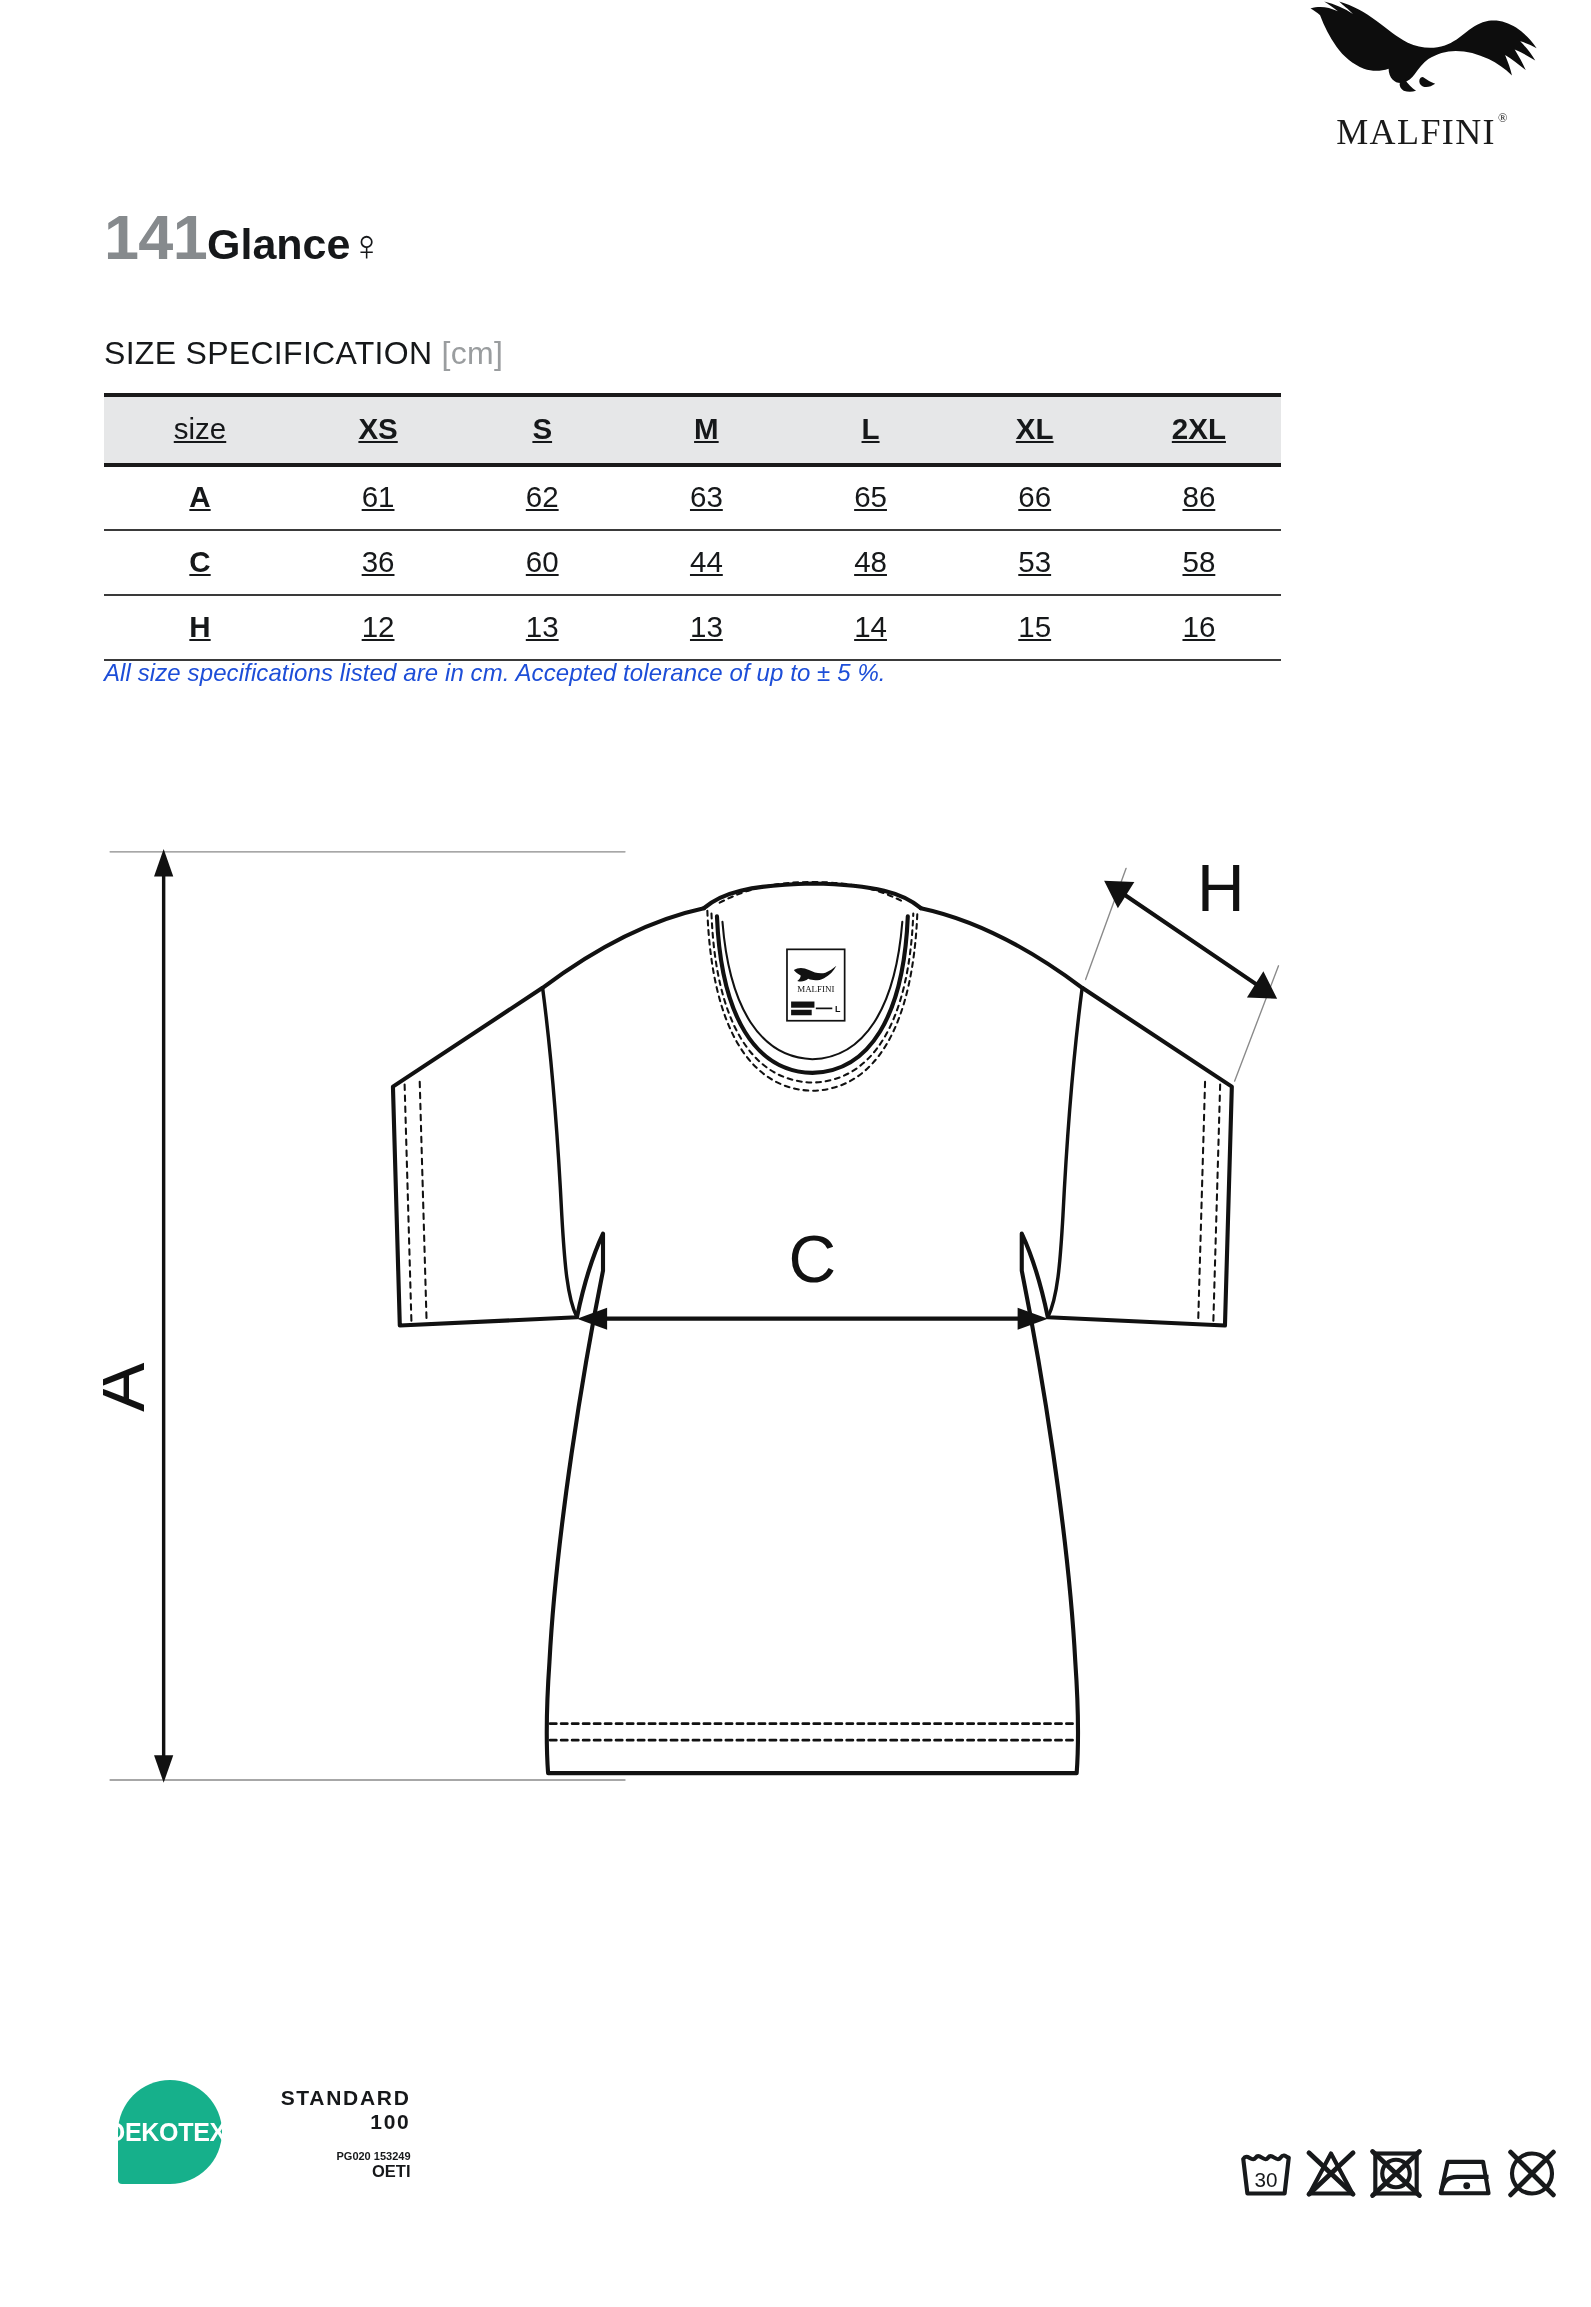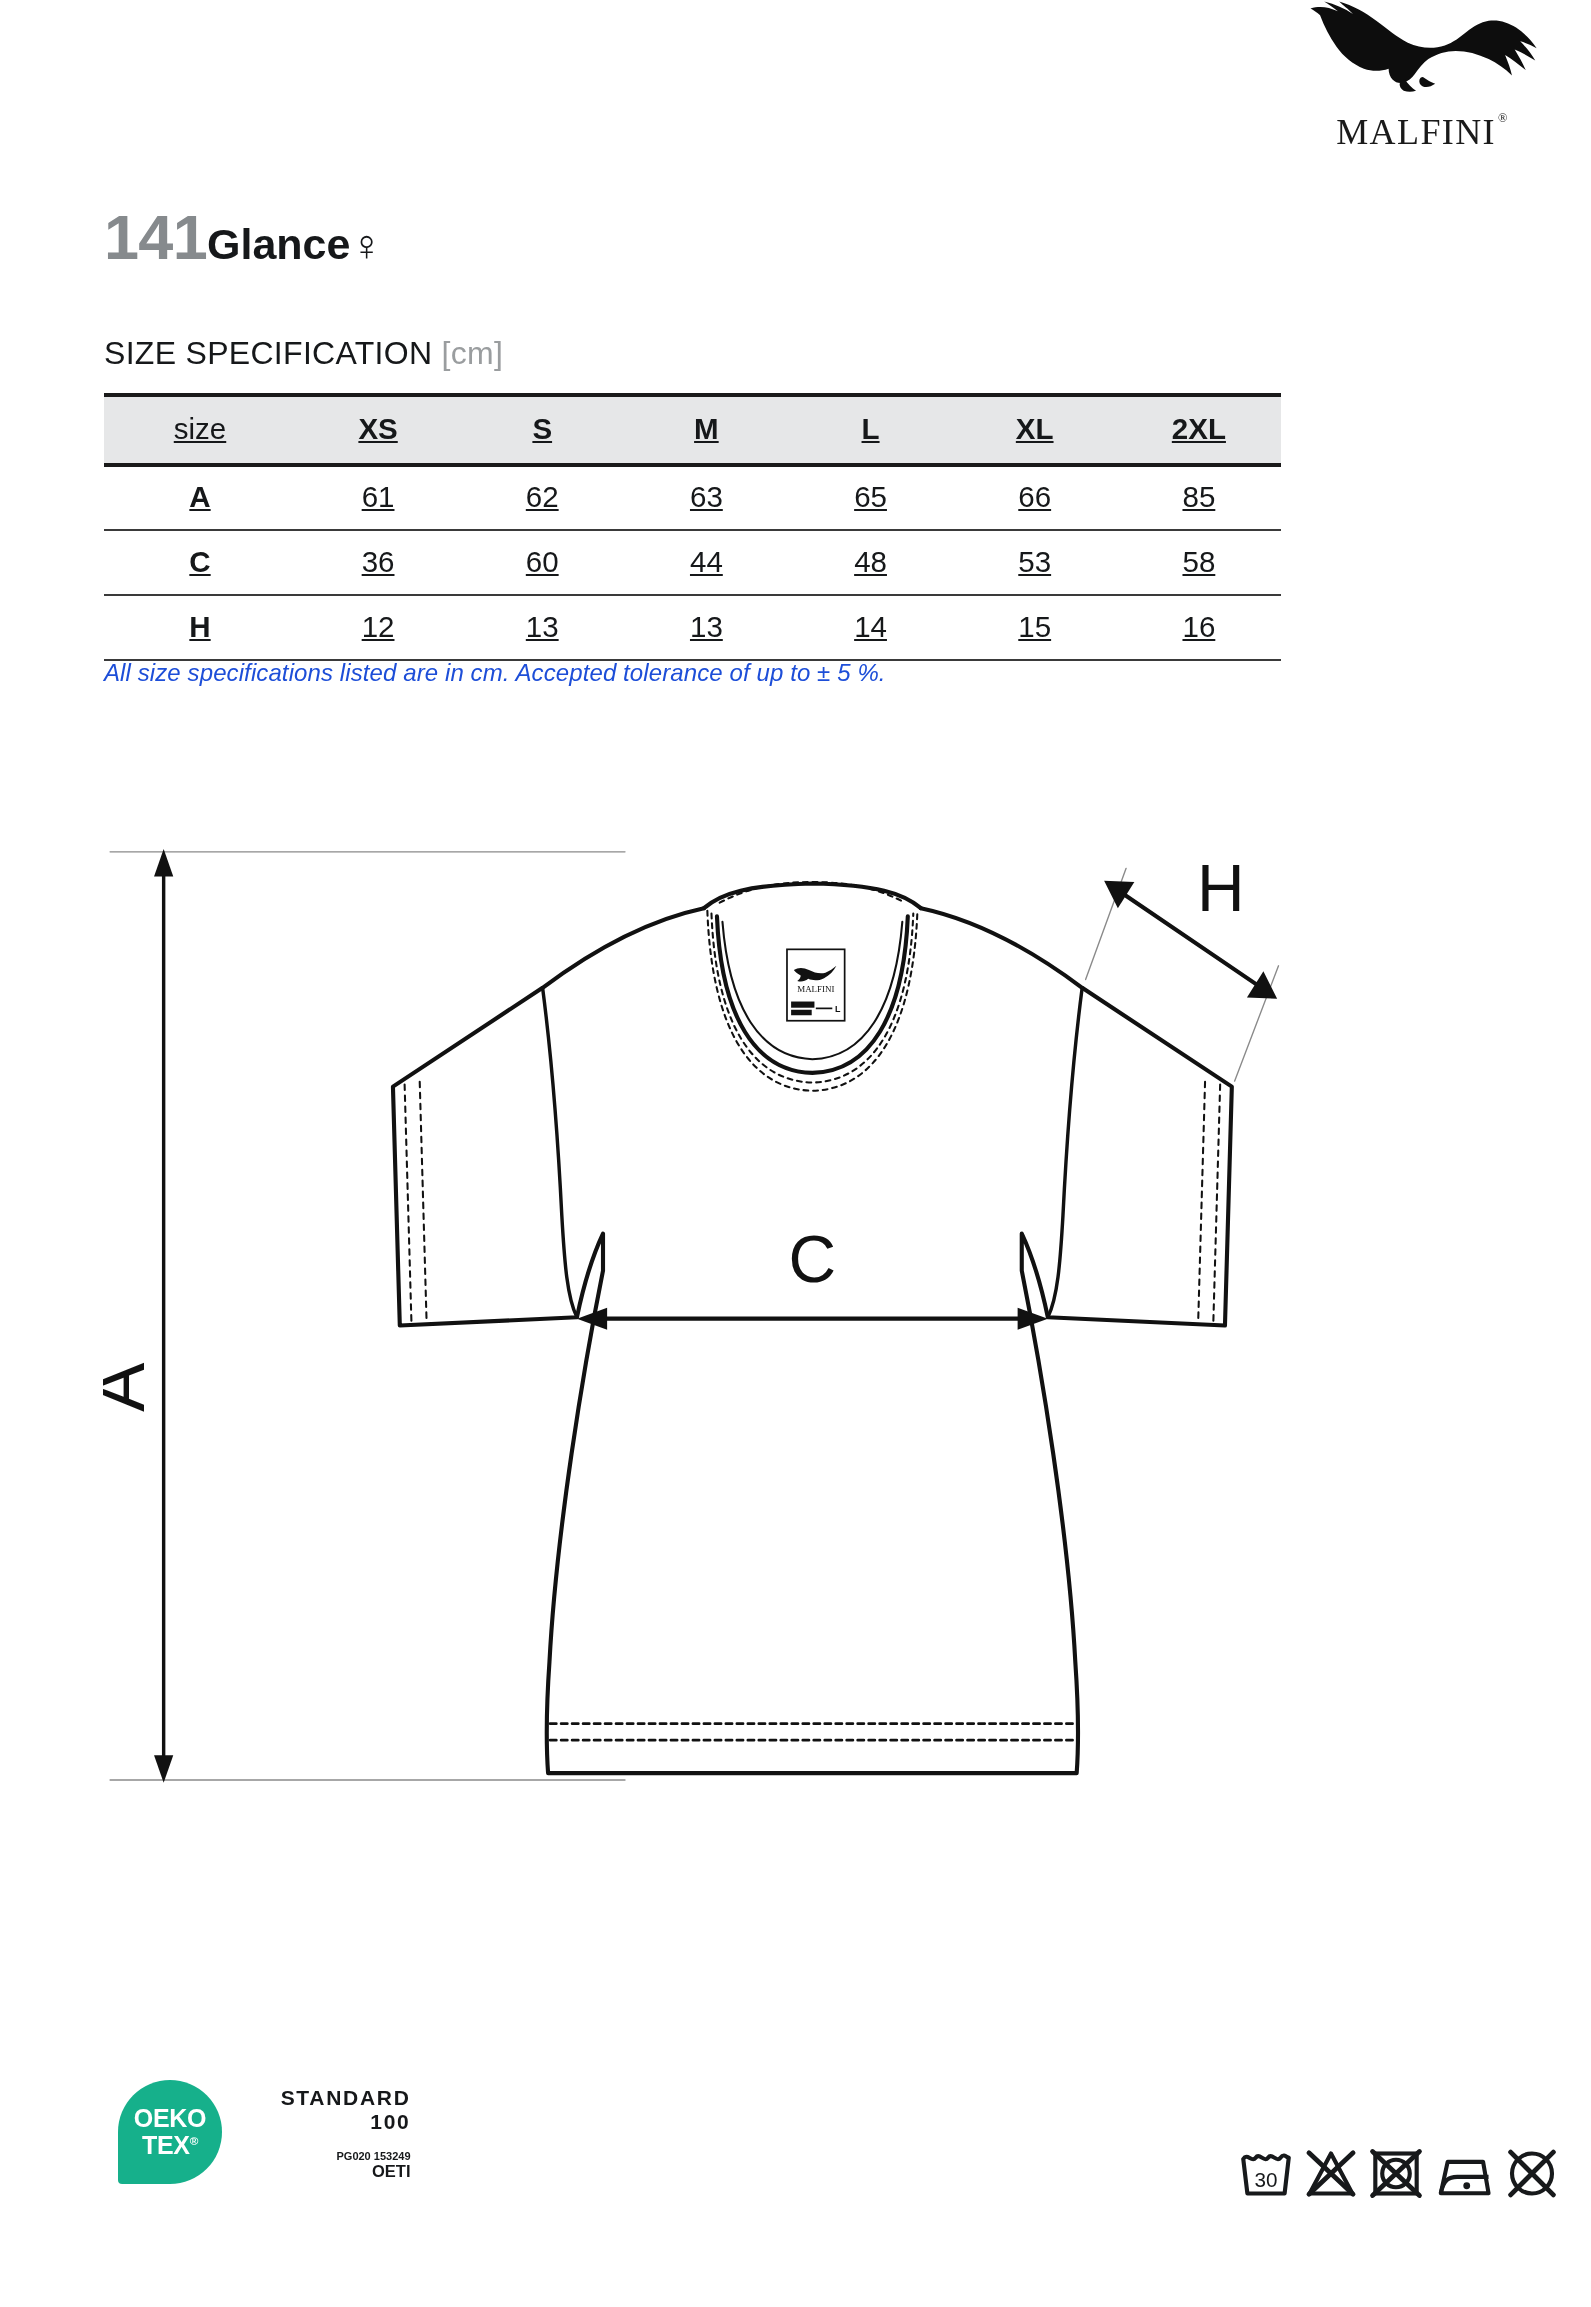--- a/index.html
+++ b/index.html
@@ -143,21 +143,21 @@
     gap: 16.5px;
   }
   .oeko-mark {
     width: 104px;
     height: 104px;
     background: #16b08b;
     border-radius: 50% 50% 50% 4.1px;
     transform: rotate(0deg);
     color: #ffffff;
     display: flex;
-    flex-direction: column;
+    flex-direction: row;
     align-items: center;
     justify-content: center;
     line-height: 1.0;
     flex: none;
   }
   .oeko-mark .l1 { font-size: 25px; font-weight: bold; letter-spacing: -0.3px; }
   .oeko-mark .l2 { font-size: 25px; font-weight: bold; letter-spacing: -0.3px; margin-top: 1.4px; }
   .oeko-mark .l2 sup { font-size: 11.7px; vertical-align: super; }
   .oeko-text { padding-top: 5.5px; text-align: right; min-width: 172px; }
   .oeko-text .std { font-size: 21px; font-weight: bold; letter-spacing: 1.7px; color: #16181a; }
@@ -223,21 +223,21 @@
     </tr>
   </thead>
   <tbody>
     <tr>
       <td class="rowhead col-label">A</td>
       <td>61</td>
       <td>62</td>
       <td>63</td>
       <td>65</td>
       <td>66</td>
-      <td>85</td>
+      <td>86</td>
     </tr>
     <tr>
       <td class="rowhead col-label">C</td>
       <td>36</td>
       <td>60</td>
       <td>44</td>
       <td>48</td>
       <td>53</td>
       <td>58</td>
     </tr>

